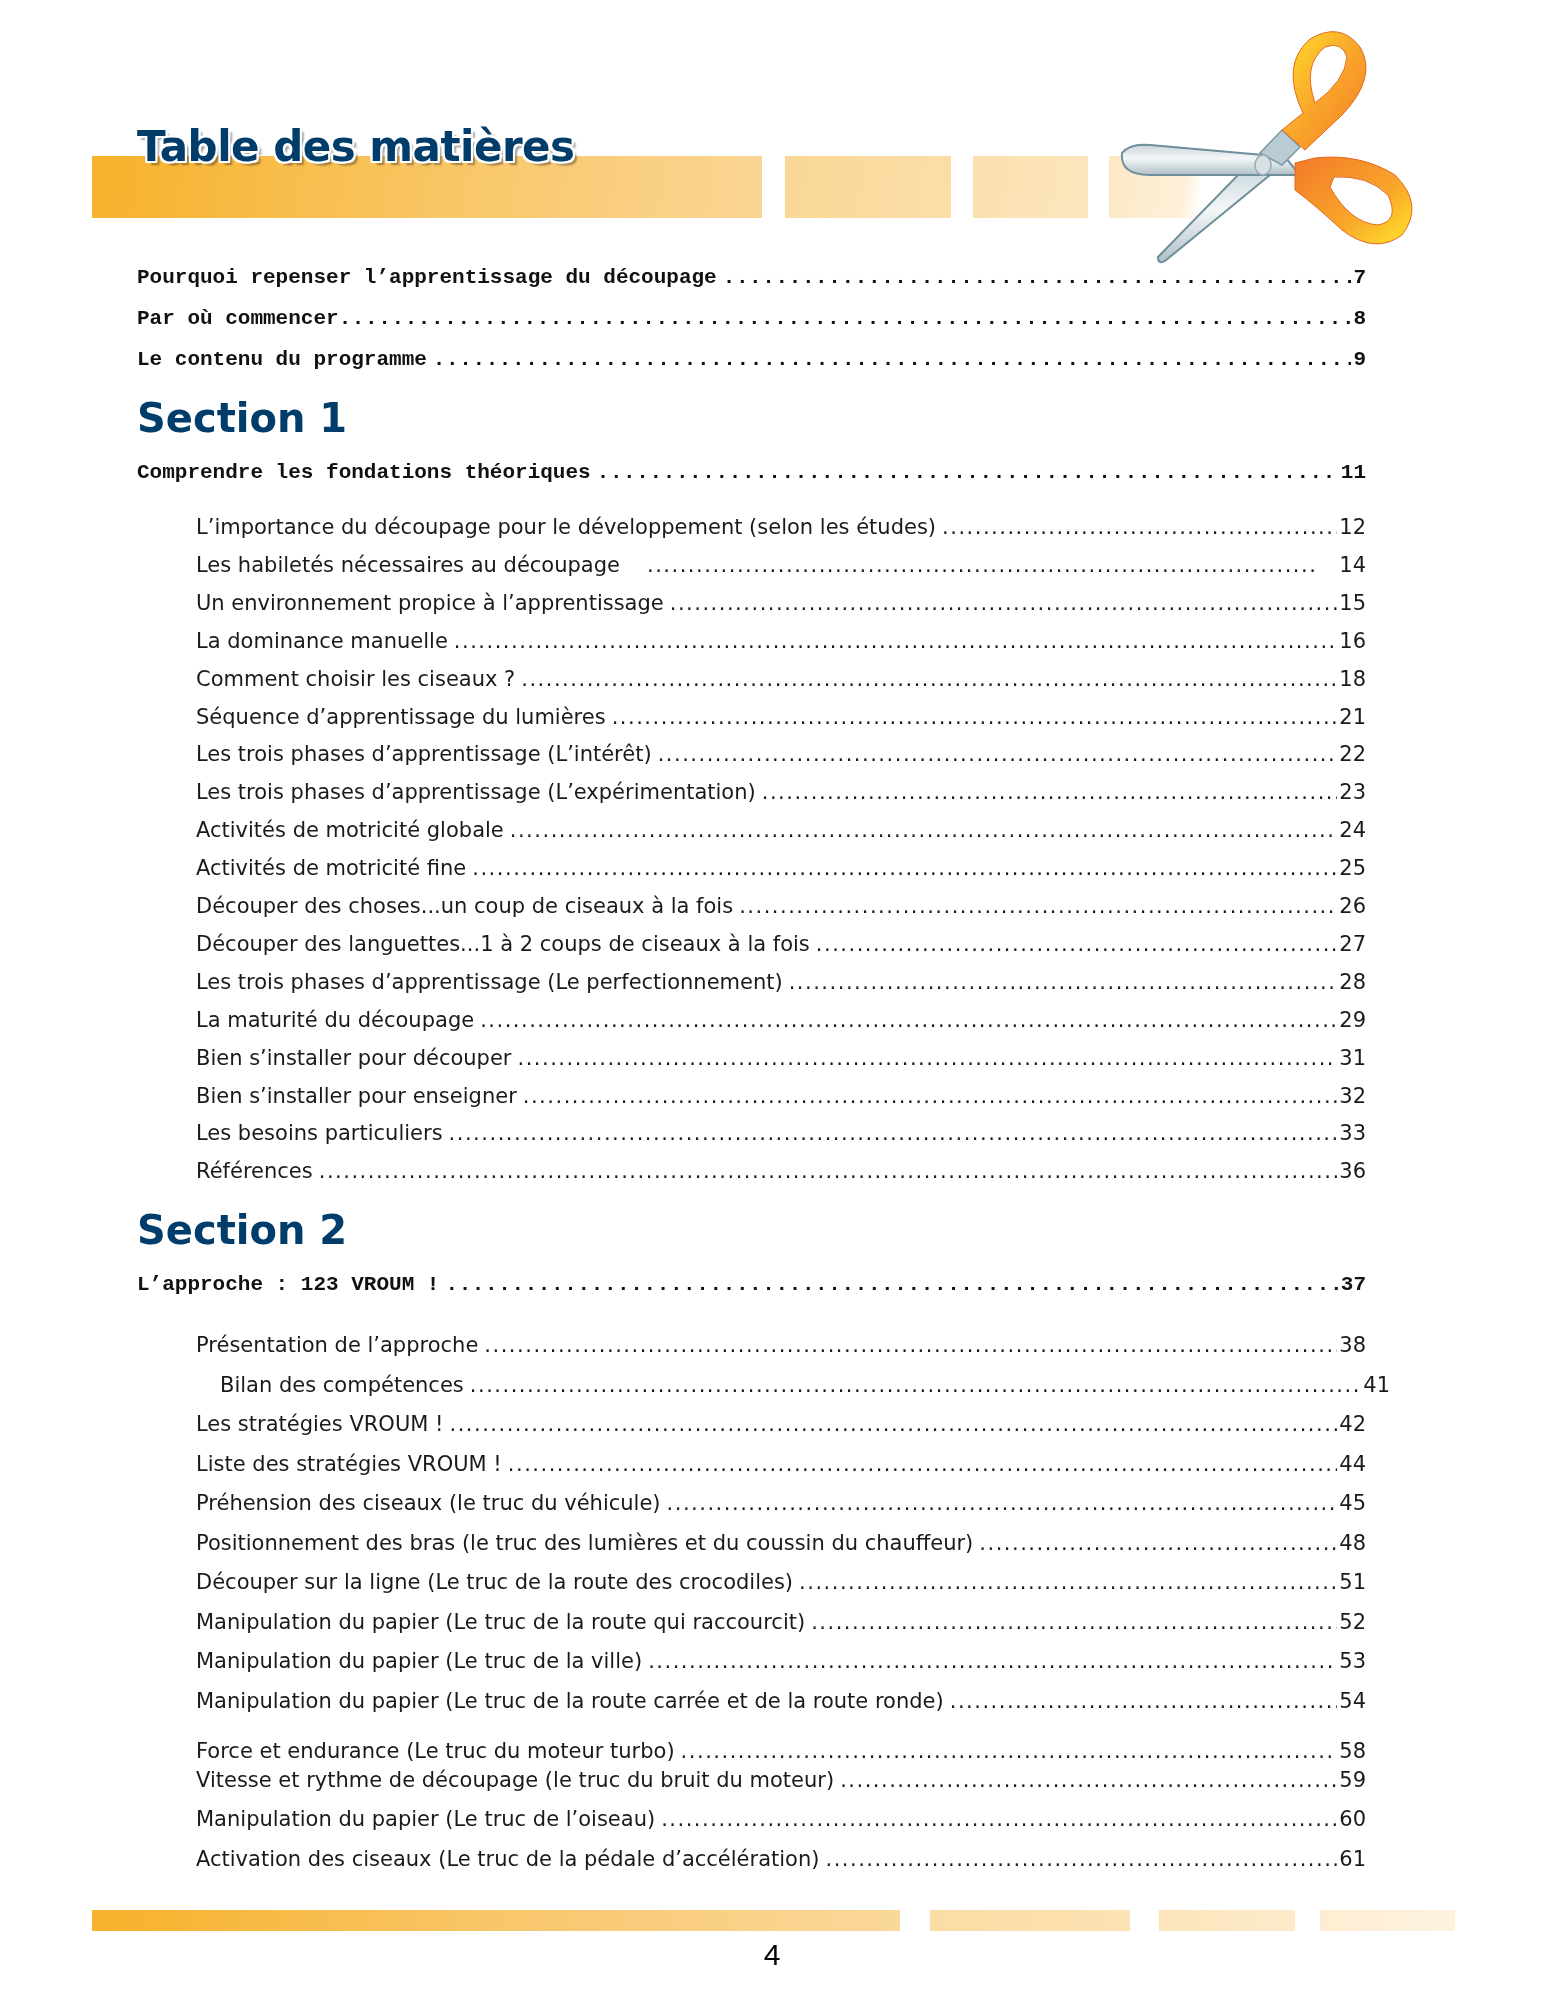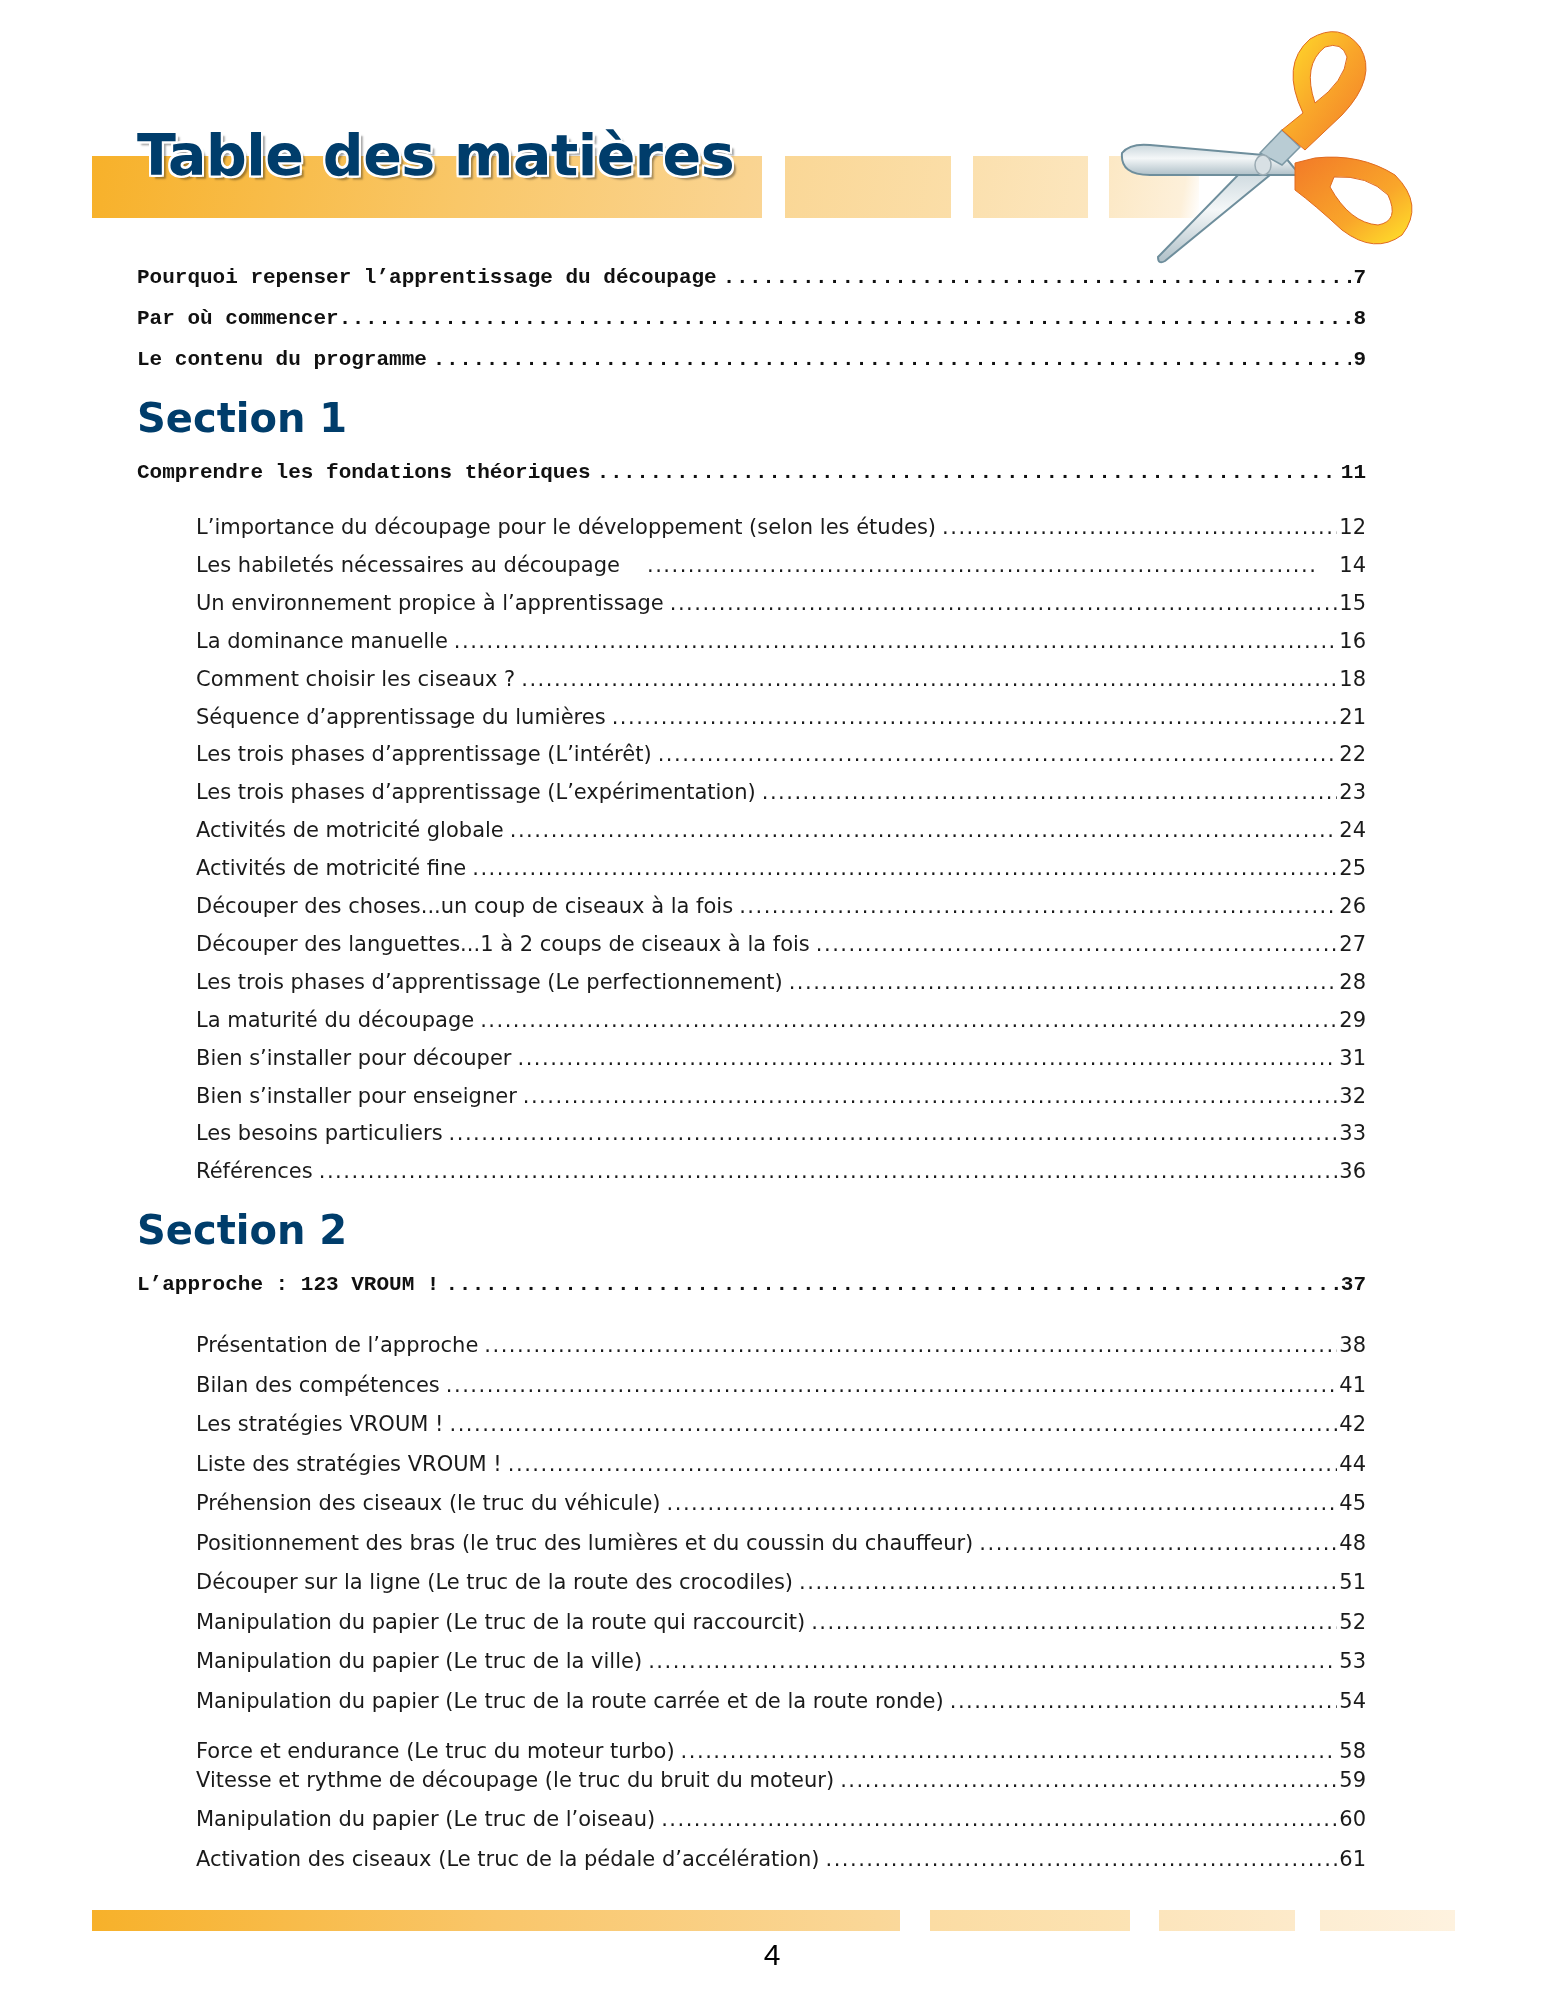--- a/index.html
+++ b/index.html
@@ -10,21 +10,21 @@
   .hb1 { left: 92px; top: 156px; width: 670px; height: 62px;
          background: linear-gradient(100deg, #F7B12A 0%, #F9C768 55%, #FAD594 100%); }
   .hb2 { left: 785px; top: 156px; width: 166px; height: 62px;
          background: linear-gradient(100deg, #FAD796, #FBDEA8); }
   .hb3 { left: 973px; top: 156px; width: 115px; height: 62px;
          background: linear-gradient(100deg, #FBE0AE, #FCE6BE); }
   .hb4 { left: 1109px; top: 156px; width: 90px; height: 62px;
          background: linear-gradient(100deg, #FCE8C4, #FDF0DA 80%, rgba(255,255,255,0)); }
 
   .title { position: absolute; left: 137px; top: 122px; margin: 0;
-           font-family: "DejaVu Sans", sans-serif; font-weight: bold; font-size: 57px;
+           font-family: "DejaVu Sans", sans-serif; font-weight: bold; font-size: 42px;
            letter-spacing: -0.5px; color: #003D6B;
            text-shadow: -2px -2px 0 #fff, 2px -2px 0 #fff, -2px 2px 0 #fff, 2px 2px 0 #fff,
                         0 -2px 0 #fff, 0 2px 0 #fff, -2px 0 0 #fff, 2px 0 0 #fff,
                         4px 4px 2px rgba(0,0,0,0.35); }
 
   .scissors { position: absolute; left: 1110px; top: 25px; width: 320px; height: 245px; }
 
   .toc-row { position: absolute; display: flex; align-items: baseline; white-space: nowrap; }
   .toc-row .label { flex: none; }
   .toc-row .leader { flex: 1 1 auto; overflow: hidden; margin: 0 2px 0 6px; letter-spacing: 1.5px; }
@@ -212,21 +212,21 @@
   <span class="label">L’approche : 123 VROUM !</span>
   <span class="leader"></span>
   <span class="page">37</span>
 </div>
 <div id="section2-list">
     <div class="toc-row sub-row" style="top: 1333px;">
       <span class="label">Présentation de l’approche</span>
       <span class="leader"></span>
       <span class="page">38</span>
     </div>
-    <div class="toc-row sub-row" style="top: 1372.5px;">
+    <div class="toc-row sub-row" style="top: 1372.5px; margin-left: 24px;">
       <span class="label">Bilan des compétences</span>
       <span class="leader"></span>
       <span class="page">41</span>
     </div>
     <div class="toc-row sub-row" style="top: 1412px;">
       <span class="label">Les stratégies VROUM !</span>
       <span class="leader"></span>
       <span class="page">42</span>
     </div>
     <div class="toc-row sub-row" style="top: 1451.5px;">

